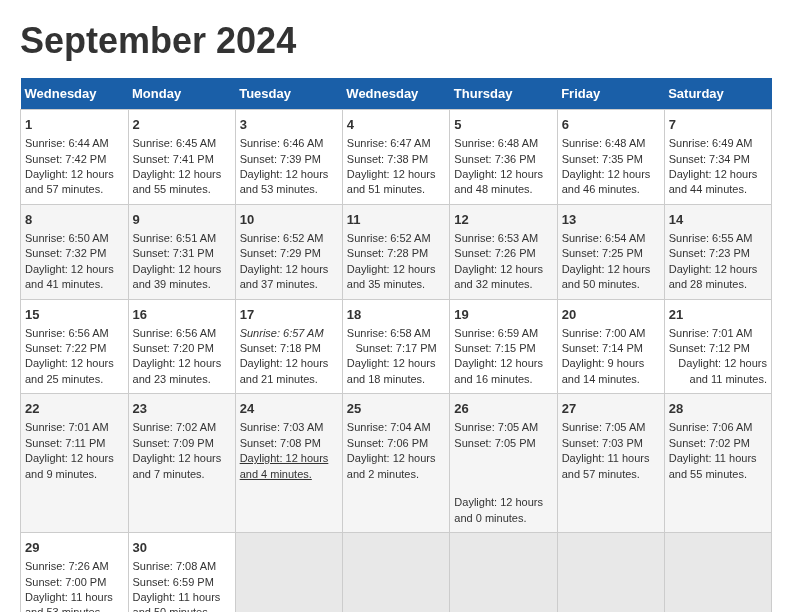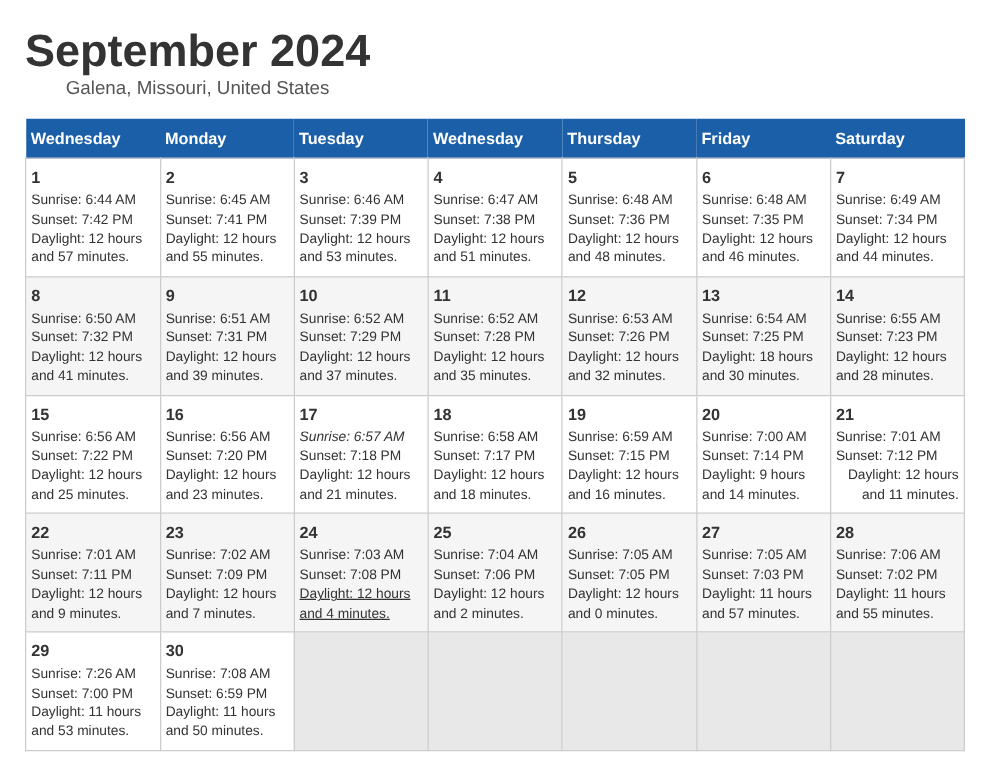--- a/index.html
+++ b/index.html
@@ -72,21 +72,20 @@
     .empty {
       background: #e8e8e8 !important;
     }
   </style>
 </head>
 <body>
 
 <div class="header">
   <div class="title-block">
     <div class="month-title">September 2024</div>
-    <div class="subtitle">Galena, Missouri, United States</div>
   </div>
 </div>
 
 <table>
   <thead>
     <tr id="dow-header">
     <th>Wednesday</th>
         <th>Monday</th>
         <th>Tuesday</th>
         <th>Wednesday</th>
@@ -168,21 +167,21 @@
         <td>
           <span class="day-num">12</span>
           <span style="display: block;">Sunrise: 6:53 AM</span>
           <span style="display: block;">Sunset: 7:26 PM</span>
           <span style="display: block;">Daylight: 12 hours and 32 minutes.</span>
         </td>
         <td>
           <span class="day-num">13</span>
           <span style="display: block;">Sunrise: 6:54 AM</span>
           <span style="display: block;">Sunset: 7:25 PM</span>
-          <span style="display: block;">Daylight: 18 hours and 30 minutes.</span>
+          <span style="display: block;">Daylight: 12 hours and 50 minutes.</span>
         </td>
         <td>
           <span class="day-num">14</span>
           <span style="display: block;">Sunrise: 6:55 AM</span>
           <span style="display: block;">Sunset: 7:23 PM</span>
           <span style="display: block;">Daylight: 12 hours and 28 minutes.</span>
         </td>
       </tr>
       <tr>
         <td>
@@ -199,21 +198,21 @@
         </td>
         <td>
           <span class="day-num">17</span>
           <span style="display: block; font-style: italic;">Sunrise: 6:57 AM</span>
           <span style="display: block;">Sunset: 7:18 PM</span>
           <span style="display: block;">Daylight: 12 hours and 21 minutes.</span>
         </td>
         <td>
           <span class="day-num">18</span>
           <span style="display: block;">Sunrise: 6:58 AM</span>
-          <span style="display: block;">Sunset: 7:17 PM</span>
+          <span style="display: block; text-align: center;">Sunset: 7:17 PM</span>
           <span style="display: block;">Daylight: 12 hours and 18 minutes.</span>
         </td>
         <td>
           <span class="day-num">19</span>
           <span style="display: block;">Sunrise: 6:59 AM</span>
           <span style="display: block;">Sunset: 7:15 PM</span>
           <span style="display: block;">Daylight: 12 hours and 16 minutes.</span>
         </td>
         <td>
           <span class="day-num">20</span>
@@ -250,21 +249,21 @@
         <td>
           <span class="day-num">25</span>
           <span style="display: block;">Sunrise: 7:04 AM</span>
           <span style="display: block;">Sunset: 7:06 PM</span>
           <span style="display: block;">Daylight: 12 hours and 2 minutes.</span>
         </td>
         <td>
           <span class="day-num">26</span>
           <span style="display: block;">Sunrise: 7:05 AM</span>
           <span style="display: block;">Sunset: 7:05 PM</span>
-          <span style="display: block;">Daylight: 12 hours and 0 minutes.</span>
+          <span style="display: block; margin-top: 44px;">Daylight: 12 hours and 0 minutes.</span>
         </td>
         <td>
           <span class="day-num">27</span>
           <span style="display: block;">Sunrise: 7:05 AM</span>
           <span style="display: block;">Sunset: 7:03 PM</span>
           <span style="display: block;">Daylight: 11 hours and 57 minutes.</span>
         </td>
         <td>
           <span class="day-num">28</span>
           <span style="display: block;">Sunrise: 7:06 AM</span>

